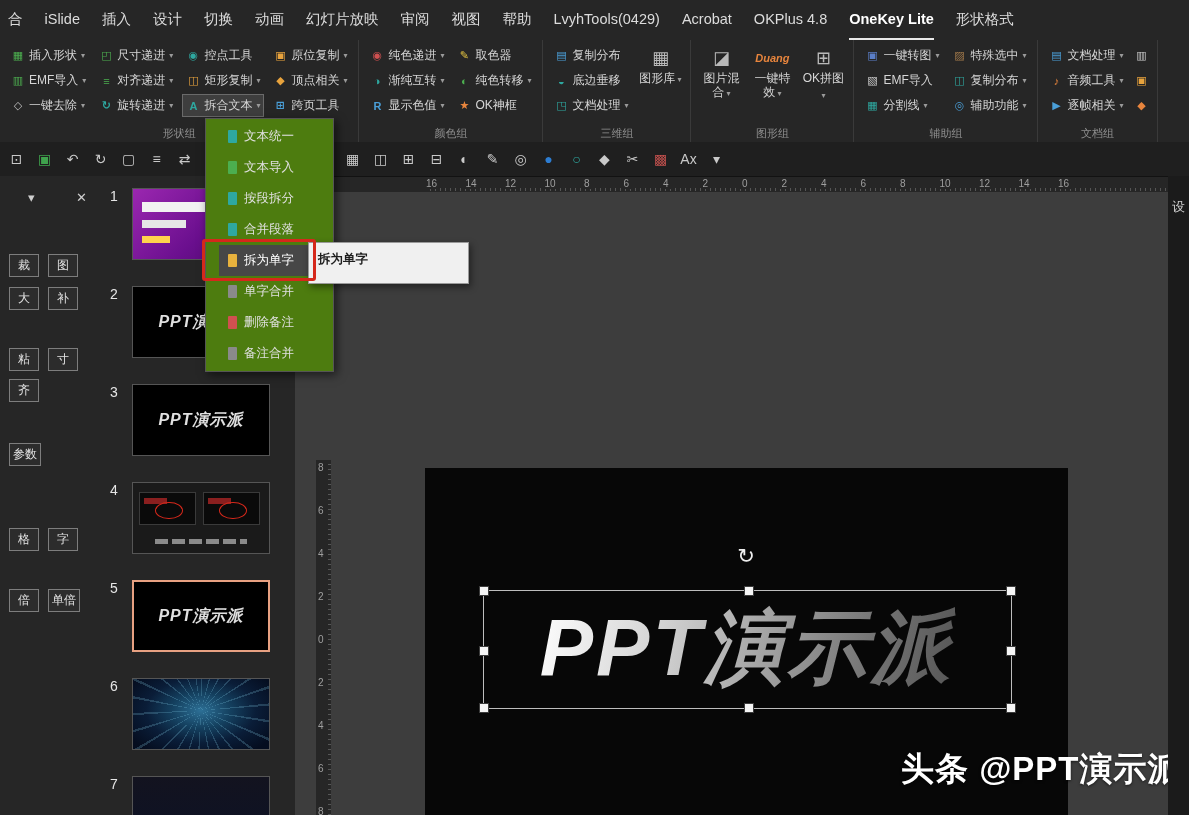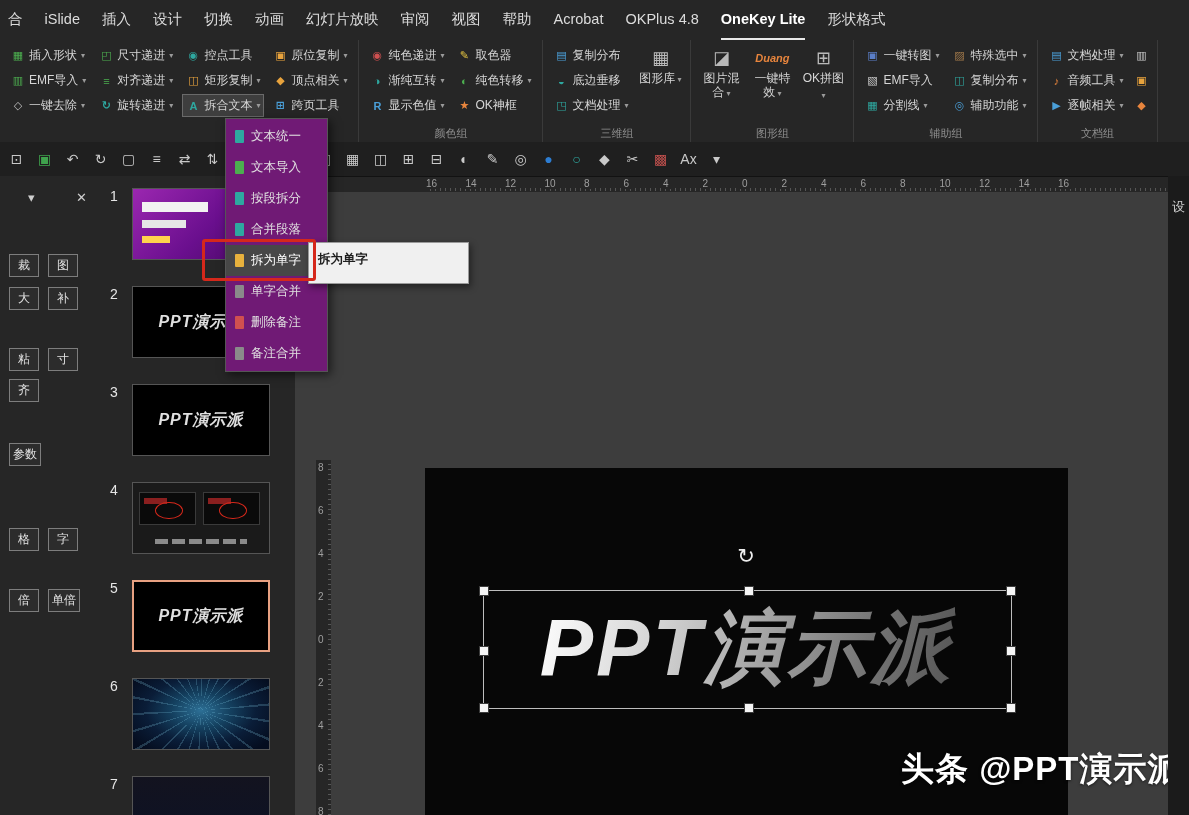--- a/index.html
+++ b/index.html
@@ -93,22 +93,22 @@
   .h-bl{left:-5px;bottom:-5px;} .h-bm{left:50%;margin-left:-4px;bottom:-5px;} .h-br{right:-5px;bottom:-5px;}
   .rotate{position:absolute;left:309px;top:76px;width:24px;height:24px;color:#ededed;font-size:21px;
     display:flex;align-items:center;justify-content:center;}
   #watermark{position:absolute;left:901px;top:747px;font-size:33px;font-weight:bold;color:#fff;
     letter-spacing:1px;text-shadow:0 1px 3px rgba(0,0,0,.6);white-space:nowrap;}
   
   #rightpanel{position:absolute;top:176px;right:0;width:21px;bottom:0;background:#1b1b1b;
     display:flex;flex-direction:column;align-items:center;padding-top:22px;gap:46px;
     color:#cfcfcf;font-size:13px;box-sizing:border-box;}
   
-  #dropdown{position:absolute;left:205px;top:118px;width:101px;background:#701a75;
-    border:1px solid #555;box-shadow:3px 3px 9px rgba(0,0,0,.55);z-index:50;padding:2px 0;margin-left:20px;}
+  #dropdown{position:absolute;left:205px;top:118px;width:101px;background:#4d7c0f;
+    border:1px solid #555;box-shadow:3px 3px 9px rgba(0,0,0,.55);z-index:50;padding:2px 13px;}
   .dd-item{display:flex;align-items:center;gap:7px;height:31px;padding:0 9px;font-size:12.5px;color:#e0e0e0;cursor:default;}
   .dd-item.hl{background:#474747;color:#fff;}
   .dd-icon{width:9px;height:13px;border-radius:1px;flex:none;}
   #redbox{position:absolute;left:202px;top:239px;width:108px;height:36px;border:3px solid #d5281b;
     border-radius:3px;z-index:56;pointer-events:none;}
   #tooltip{position:absolute;left:308px;top:242px;width:141px;background:#f0f0f0;border:1px solid #9a9a9a;
     box-shadow:2px 3px 7px rgba(0,0,0,.45);z-index:54;padding:8px 9px;color:#1e1e1e;}
   .tt-title{font-weight:bold;font-size:12.5px;margin-bottom:7px;}
   .tt-line{font-size:12px;line-height:16px;}
 </style>
@@ -119,20 +119,21 @@
     <div class="mtab">合</div>
     <div class="mtab">iSlide</div>
     <div class="mtab">插入</div>
     <div class="mtab">设计</div>
     <div class="mtab">切换</div>
     <div class="mtab">动画</div>
     <div class="mtab">幻灯片放映</div>
     <div class="mtab">审阅</div>
     <div class="mtab">视图</div>
     <div class="mtab">帮助</div>
+    <div class="mtab">LvyhTools(0429)</div>
     <div class="mtab">Acrobat</div>
     <div class="mtab">OKPlus 4.8</div>
     <div class="mtab active">OneKey Lite</div>
     <div class="mtab">形状格式</div>
   </div>
 <div id="ribbon">
     <div class="rgroup">
       <div class="rbody">
         <div class="rcol">
           <div class="rbtn">
@@ -194,20 +195,21 @@
             <span class="ricon" style="color: rgb(232, 163, 61);">◆</span>
             <span class="rtext">顶点相关</span>
             <span class="rarrow">▾</span>
           </div>
           <div class="rbtn">
             <span class="ricon" style="color: rgb(74, 159, 216);">⊞</span>
             <span class="rtext">跨页工具</span>
           </div>
         </div>
       </div>
+      <div class="rglabel">形状组</div>
     </div>
     <div class="rgroup">
       <div class="rbody">
         <div class="rcol">
           <div class="rbtn">
             <span class="ricon" style="color: rgb(208, 80, 80);">◉</span>
             <span class="rtext">纯色递进</span>
             <span class="rarrow">▾</span>
           </div>
           <div class="rbtn">

